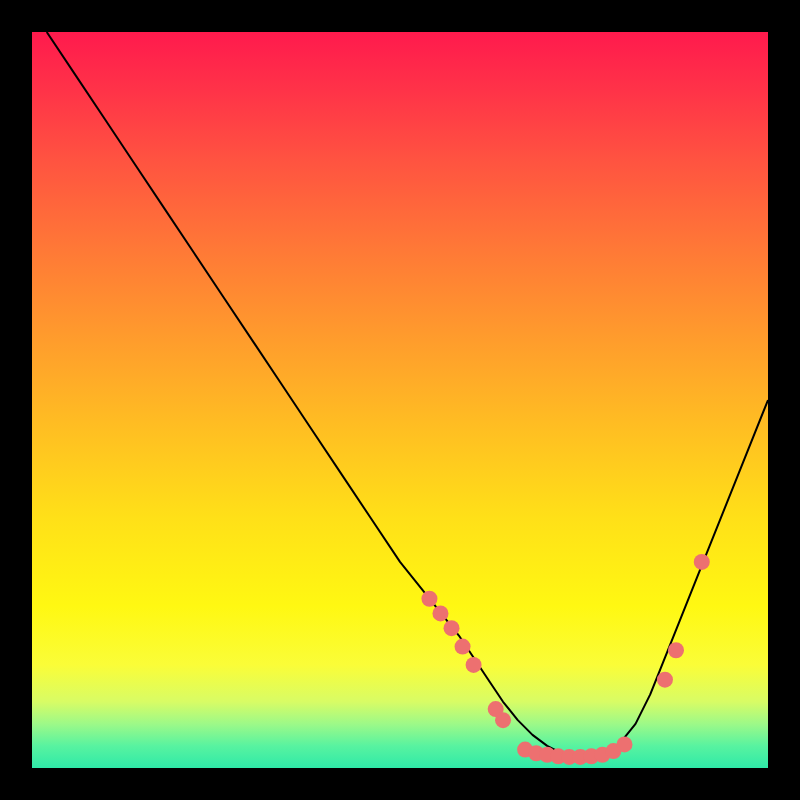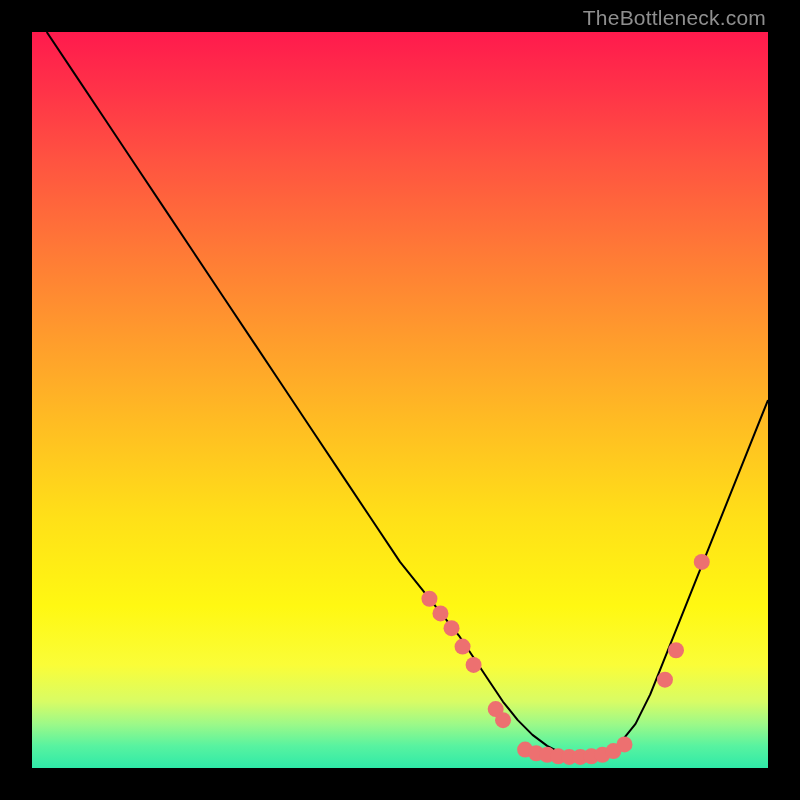--- a/index.html
+++ b/index.html
@@ -92,15 +92,14 @@
           <circle cx="570.40" cy="722.75" r="8" fill="#ed7070"></circle>
           <circle cx="581.44" cy="719.07" r="8" fill="#ed7070"></circle>
           <circle cx="592.48" cy="712.45" r="8" fill="#ed7070"></circle>
           <circle cx="632.96" cy="647.68" r="8" fill="#ed7070"></circle>
           <circle cx="644.00" cy="618.24" r="8" fill="#ed7070"></circle>
           <circle cx="669.76" cy="529.92" r="8" fill="#ed7070"></circle>
         </g>
     </svg>
   </div>
 
-  <div class="watermark">TheBottleneck.com</div>
 
 </div>
 
 </body></html>

